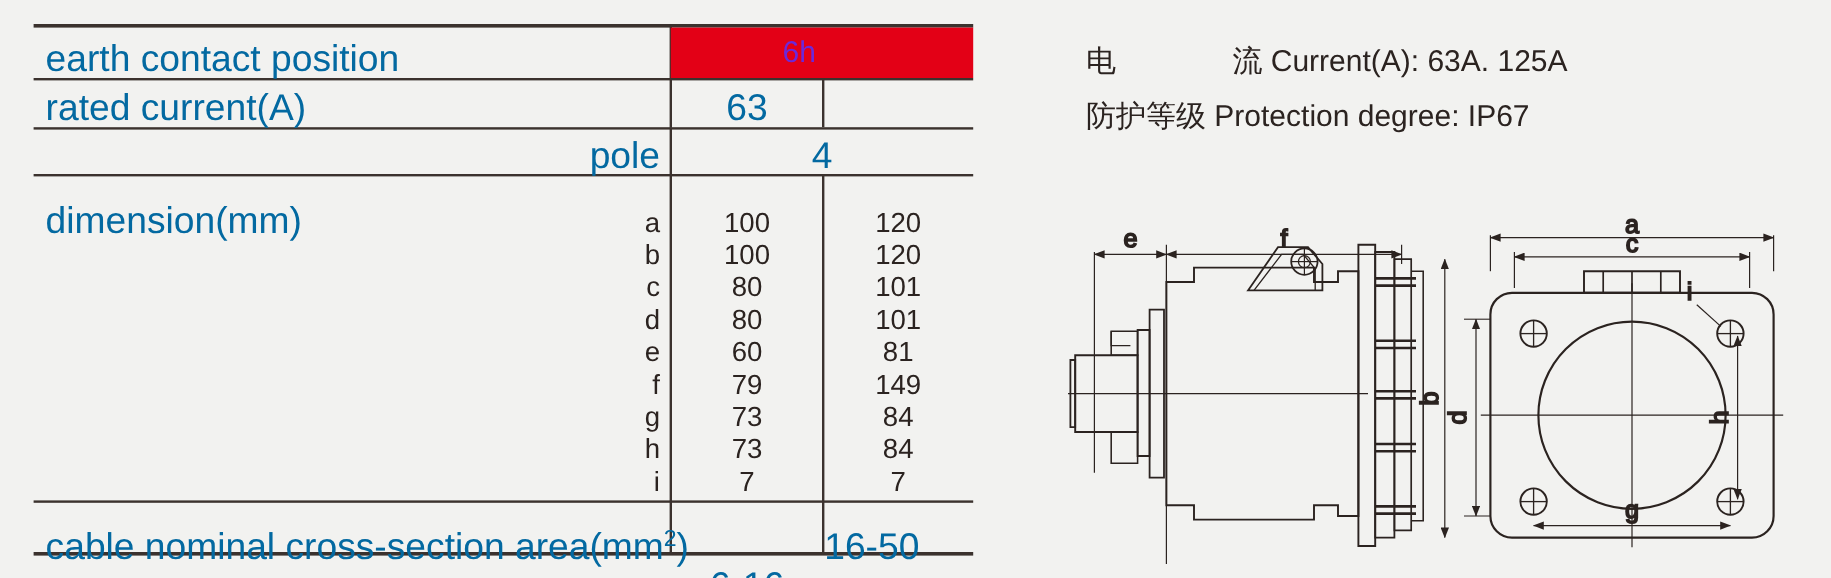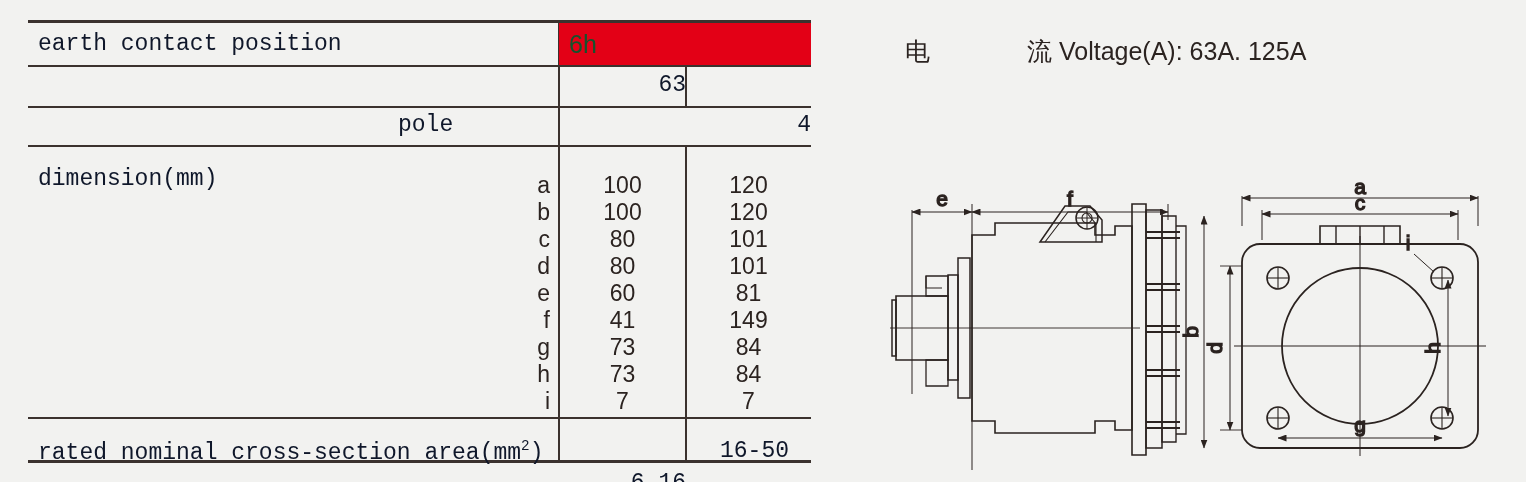--- a/index.html
+++ b/index.html
@@ -15,33 +15,33 @@
   
   #spec-table {
     position: absolute; left: 28px; top: 20px;
     width: 783px; height: 440px;
   }
   .rule { position: absolute; left: 0; width: 783px; background: #3b322e; }
   .rule.thick { height: 3px; }
   .rule.thin  { height: 2px; }
   .vline { position: absolute; width: 2px; background: #3b322e; }
 
-  .cell { position: absolute; font-size: 23px; color: #0f172a; white-space: nowrap; font-family: Liberation Mono, monospace; }
-  .cell.ctr  { text-align: right; }
+  .cell { position: absolute; font-size: 31px; color: #0369a1; white-space: nowrap; }
+  .cell.ctr  { text-align: center; }
   .cell.left { text-align: left; }
-  .cell.right{ }
+  .cell.right{ text-align: right; }
 
   #red-band {
     position: absolute; left: 531px; top: 3px;
     width: 252px; height: 42px;
     background: #e30016;
   }
   #red-band-label {
-    position: absolute; left: 541px; top: 10px; width: 252px;
-    font-size: 25px; color: #14532d;
+    position: absolute; left: 512px; top: 10px; width: 252px;
+    text-align: center; font-size: 25px; color: #6d28d9;
   }
 
   .dimrow { position: absolute; font-size: 23px; white-space: nowrap; }
   .dimkey { width: 60px; text-align: right; }
   .dimv1  { left: 531px; width: 127px; text-align: center; }
   .dimv2  { left: 658px; width: 125px; text-align: center; }
   sup { font-size: 0.62em; vertical-align: super; }
 
   
   #spec-lines { position: absolute; left: 905px; top: 38px; width: 600px; }
@@ -75,20 +75,21 @@
     <div class="vline" style="left:530px; top:0px;   height:86px;"></div>
     <div class="vline" style="left:530px; top:86px;  height:354px;"></div>
     <div class="vline" style="left:657px; top:45px;  height:41px;"></div>
     <div class="vline" style="left:657px; top:125px; height:315px;"></div>
 
     <div id="red-band" style="background: rgb(227, 0, 22);"></div>
     <div id="red-band-label">6h</div>
 
     <div class="cell left" style="left:10px; top:11px;">earth contact position</div>
 
+    <div class="cell left" style="left:10px; top:52px;">rated current(A)</div>
     <div class="cell ctr" style="left:531px; top:52px; width:127px;">63</div>
 
     <div class="cell right" style="left:370px; top:92px; width:152px;">pole</div>
     <div class="cell ctr" style="left:531px; top:92px; width:252px;">4</div>
 
     <div class="cell left" style="left:10px; top:146px;">dimension(mm)</div>
     <div id="dim-rows">
         <div class="dimrow dimkey" style="left: 462px; top: 152px;">a</div>
         <div class="dimrow dimv1" style="top: 152px;">100</div>
         <div class="dimrow dimv2" style="top: 152px;">120</div>
@@ -98,44 +99,48 @@
         <div class="dimrow dimkey" style="left: 462px; top: 206px;">c</div>
         <div class="dimrow dimv1" style="top: 206px;">80</div>
         <div class="dimrow dimv2" style="top: 206px;">101</div>
         <div class="dimrow dimkey" style="left: 462px; top: 233px;">d</div>
         <div class="dimrow dimv1" style="top: 233px;">80</div>
         <div class="dimrow dimv2" style="top: 233px;">101</div>
         <div class="dimrow dimkey" style="left: 462px; top: 260px;">e</div>
         <div class="dimrow dimv1" style="top: 260px;">60</div>
         <div class="dimrow dimv2" style="top: 260px;">81</div>
         <div class="dimrow dimkey" style="left: 462px; top: 287px;">f</div>
-        <div class="dimrow dimv1" style="top: 287px;">41</div>
+        <div class="dimrow dimv1" style="top: 287px;">79</div>
         <div class="dimrow dimv2" style="top: 287px;">149</div>
         <div class="dimrow dimkey" style="left: 462px; top: 314px;">g</div>
         <div class="dimrow dimv1" style="top: 314px;">73</div>
         <div class="dimrow dimv2" style="top: 314px;">84</div>
         <div class="dimrow dimkey" style="left: 462px; top: 341px;">h</div>
         <div class="dimrow dimv1" style="top: 341px;">73</div>
         <div class="dimrow dimv2" style="top: 341px;">84</div>
         <div class="dimrow dimkey" style="left: 462px; top: 368px;">i</div>
         <div class="dimrow dimv1" style="top: 368px;">7</div>
         <div class="dimrow dimv2" style="top: 368px;">7</div>
       </div>
 
     <div class="cell left" style="left:10px; top:418px;">
-      <span>rated nominal cross-section area(mm</span><sup>2</sup><span>)</span>
+      <span>cable nominal cross-section area(mm</span><sup>2</sup><span>)</span>
     </div>
     <div class="cell ctr" style="left:531px; top:418px; width:127px;margin-top:32px;">6-16</div>
     <div class="cell ctr" style="left:636px; top:418px; width:125px;">16-50</div>
   </div>
 
   <div id="spec-lines">
     <div class="spec-line">
       <span class="cn-wide">电</span><span class="cn-pad">流</span>
-      <span>Voltage(A): 63A. 125A</span>
+      <span>Current(A): 63A. 125A</span>
+    </div>
+    <div class="spec-line">
+      <span class="cn-pad">防护等级</span>
+      <span>Protection degree: IP67</span>
     </div>
   </div>
 
   <div id="drawings">
     <svg width="630" height="296" viewBox="0 0 630 296" xmlns="http://www.w3.org/2000/svg" fill="none" stroke="#2b2320" stroke-width="1.4">
 
       <defs>
         <marker id="ah" markerWidth="9" markerHeight="7" refX="8.5" refY="3.5" orient="auto" markerUnits="userSpaceOnUse">
           <path d="M0,0 L9,3.5 L0,7 z" fill="#2b2320" stroke="none"></path>
         </marker>

